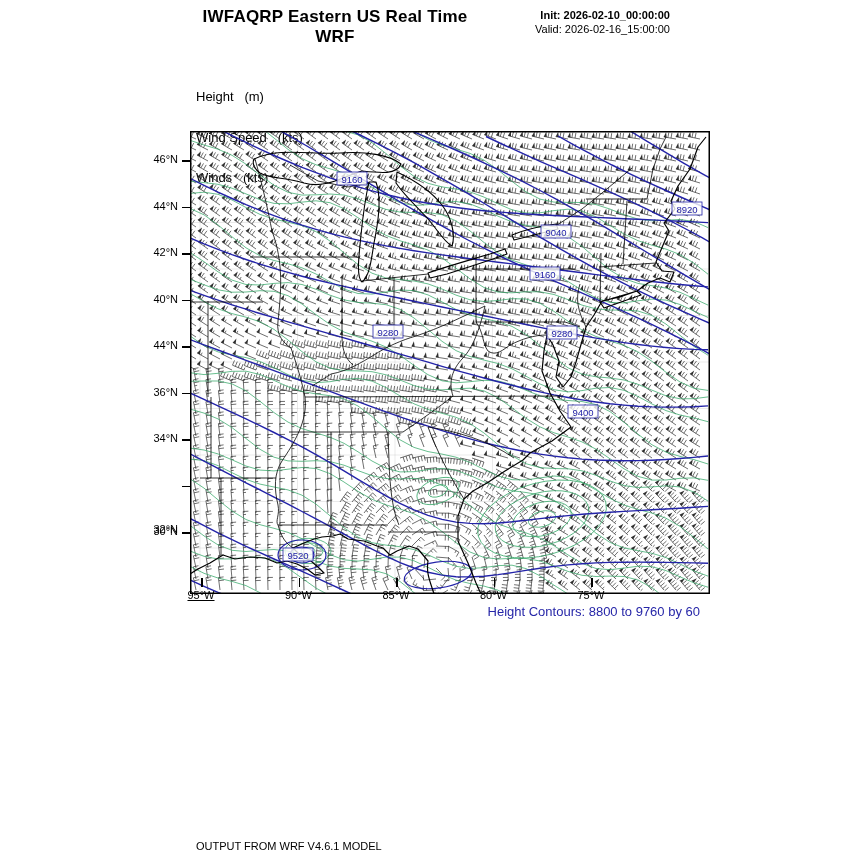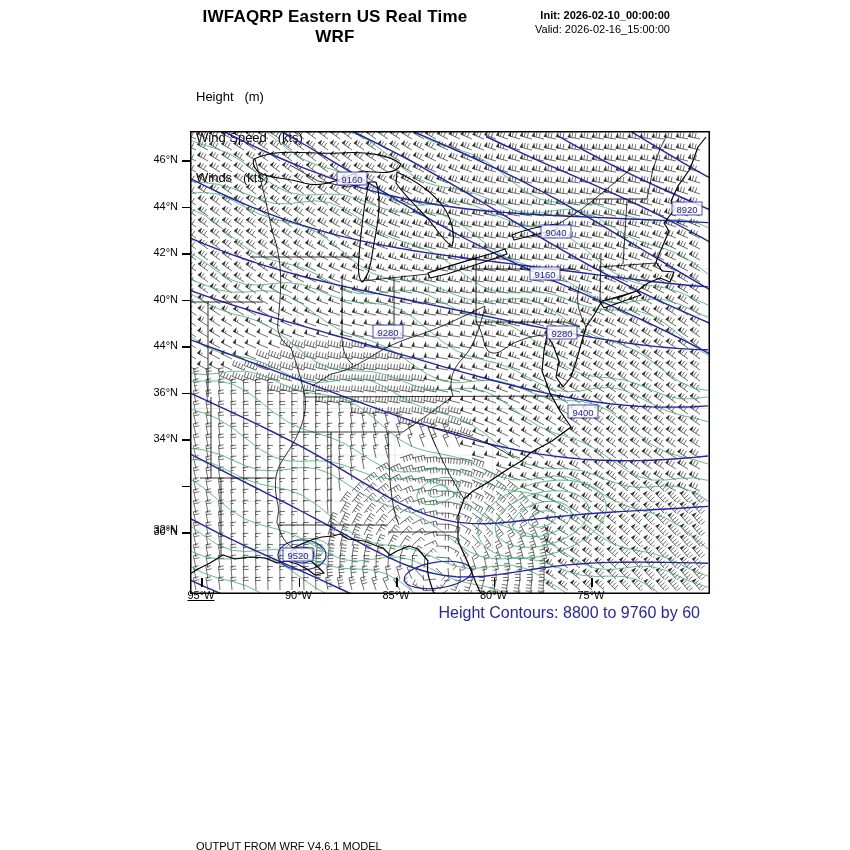--- a/index.html
+++ b/index.html
@@ -10,21 +10,21 @@
   .initblock{position:absolute;left:430px;top:8px;width:240px;text-align:right;
              font-size:11px;line-height:14px;}
   .initblock .init{font-weight:bold;}
   .legend{position:absolute;left:196px;top:63px;font-size:13px;line-height:13.5px;white-space:pre;}
   .mapwrap{position:absolute;left:190px;top:115px;width:444px;height:463px;margin-top:16px;}
   .axis-layer{position:absolute;left:1px;top:0;width:850px;height:612px;pointer-events:none;}
   .lat-lab{position:absolute;width:55px;text-align:right;font-size:11px;}
   .lon-lab{position:absolute;width:50px;text-align:center;font-size:11px;}
   .tick-h{position:absolute;width:9px;height:1.5px;background:#000;}
   .tick-v{position:absolute;width:1.5px;height:9px;background:#000;}
-  .note{position:absolute;width:560px;text-align:right;font-size:16px;}
+  .note{position:absolute;width:560px;text-align:right;font-size:13px;}
   .note-height{top:604px;left:140px;}
   .note-wind{top:628px;left:140px;}
   .footer{position:absolute;left:196px;top:811px;font-size:11px;line-height:14px;white-space:pre;}
 </style>
 </head>
 <body>
 
 <div class="page">
 
   <div class="title">IWFAQRP Eastern US Real Time WRF</div>

